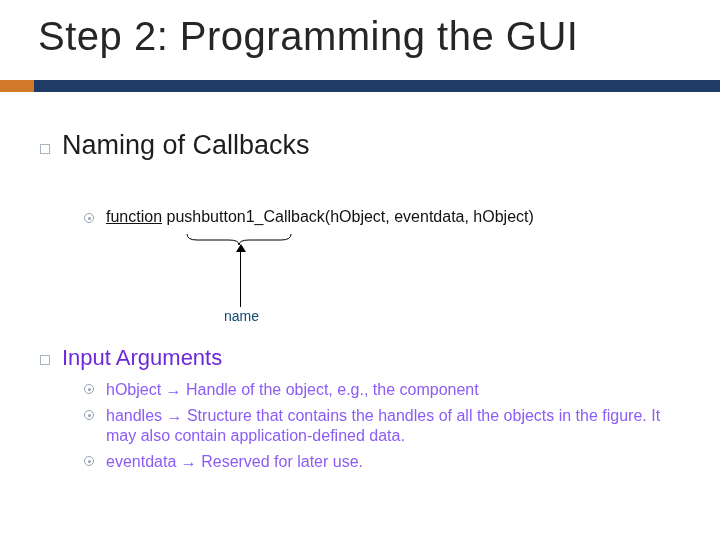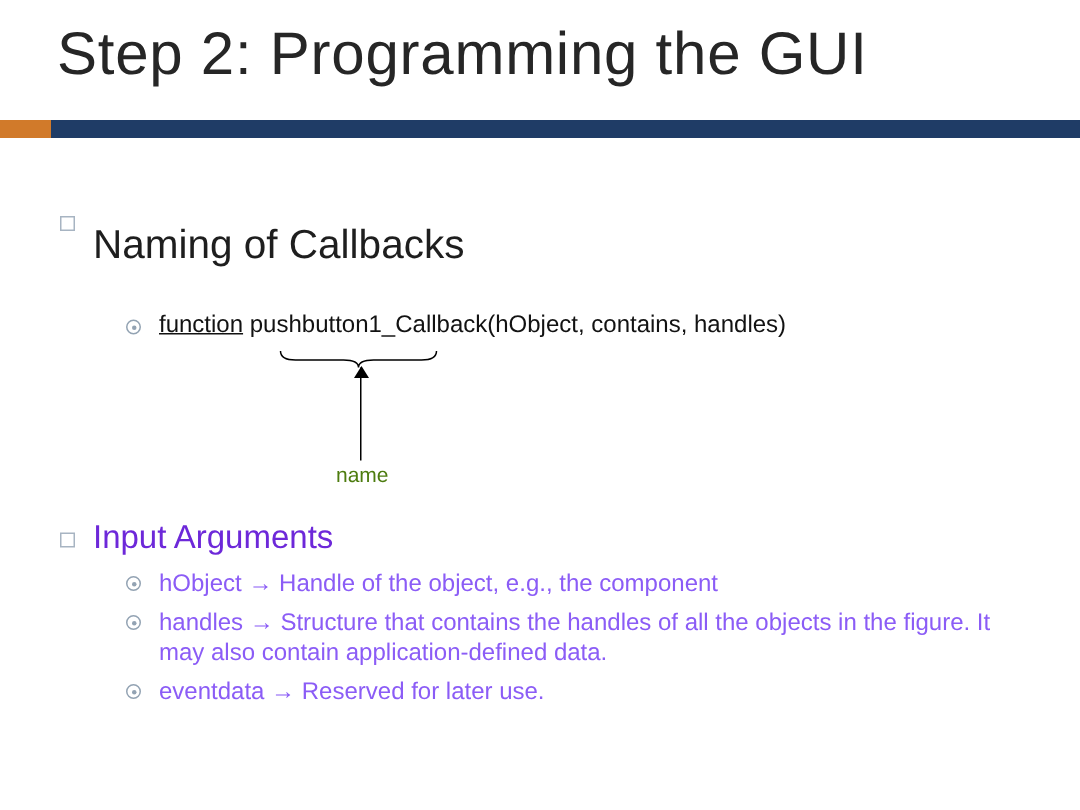--- a/index.html
+++ b/index.html
@@ -62,24 +62,24 @@
     content: "";
     position: absolute;
     width: 3px;
     height: 3px;
     background: #93a3b3;
     border-radius: 50%;
     left: 2.5px;
     top: 2.5px;
   }
   .txt { position: absolute; }
-  .h1-item { font-size: 27px; color: #1e1e1e; margin-top: 18px; }
+  .h1-item { font-size: 27px; color: #1e1e1e; }
   .code-line { font-size: 16px; color: #121212; }
   .underline { text-decoration: underline; }
-  .label-small { font-size: 14px; color: #4d7c0f; }
+  .label-small { font-size: 14px; color: #0c4a6e; }
   .body-item { font-size: 16px; color: #8b5cf6; line-height: 1.25; }
 
   
   .brace {
     position: absolute;
     left: 185px;
     top: 232px;
     width: 108px;
     height: 14px;
   }
@@ -120,21 +120,21 @@
 
   <div class="accent-bar">
     <div class="orange"></div>
   </div>
 
   <div class="bullet-sq" style="left:40px; top:144px"></div>
   <div class="txt h1-item" style="left:62px; top:130px">Naming of Callbacks</div>
 
   <div class="bullet-circ" style="left:84px; top:213px"></div>
   <div class="txt code-line" style="left:106px; top:208px">
-    <span class="underline">function</span><span> pushbutton1_Callback(hObject, contains, handles)</span>
+    <span class="underline">function</span><span> pushbutton1_Callback(hObject, eventdata, hObject)</span>
   </div>
 
   <div class="brace">
     <svg viewBox="0 0 108 14">
       <path d="M2 2 Q2 8 12 8 L44 8 Q54 8 54 13 Q54 8 64 8 L96 8 Q106 8 106 2" fill="none" stroke="#000" stroke-width="1"></path>
     </svg>
   </div>
   <div class="arrow-head"></div>
   <div class="arrow-line"></div>
   <div class="txt label-small" style="left:224px; top:308px">name</div>

